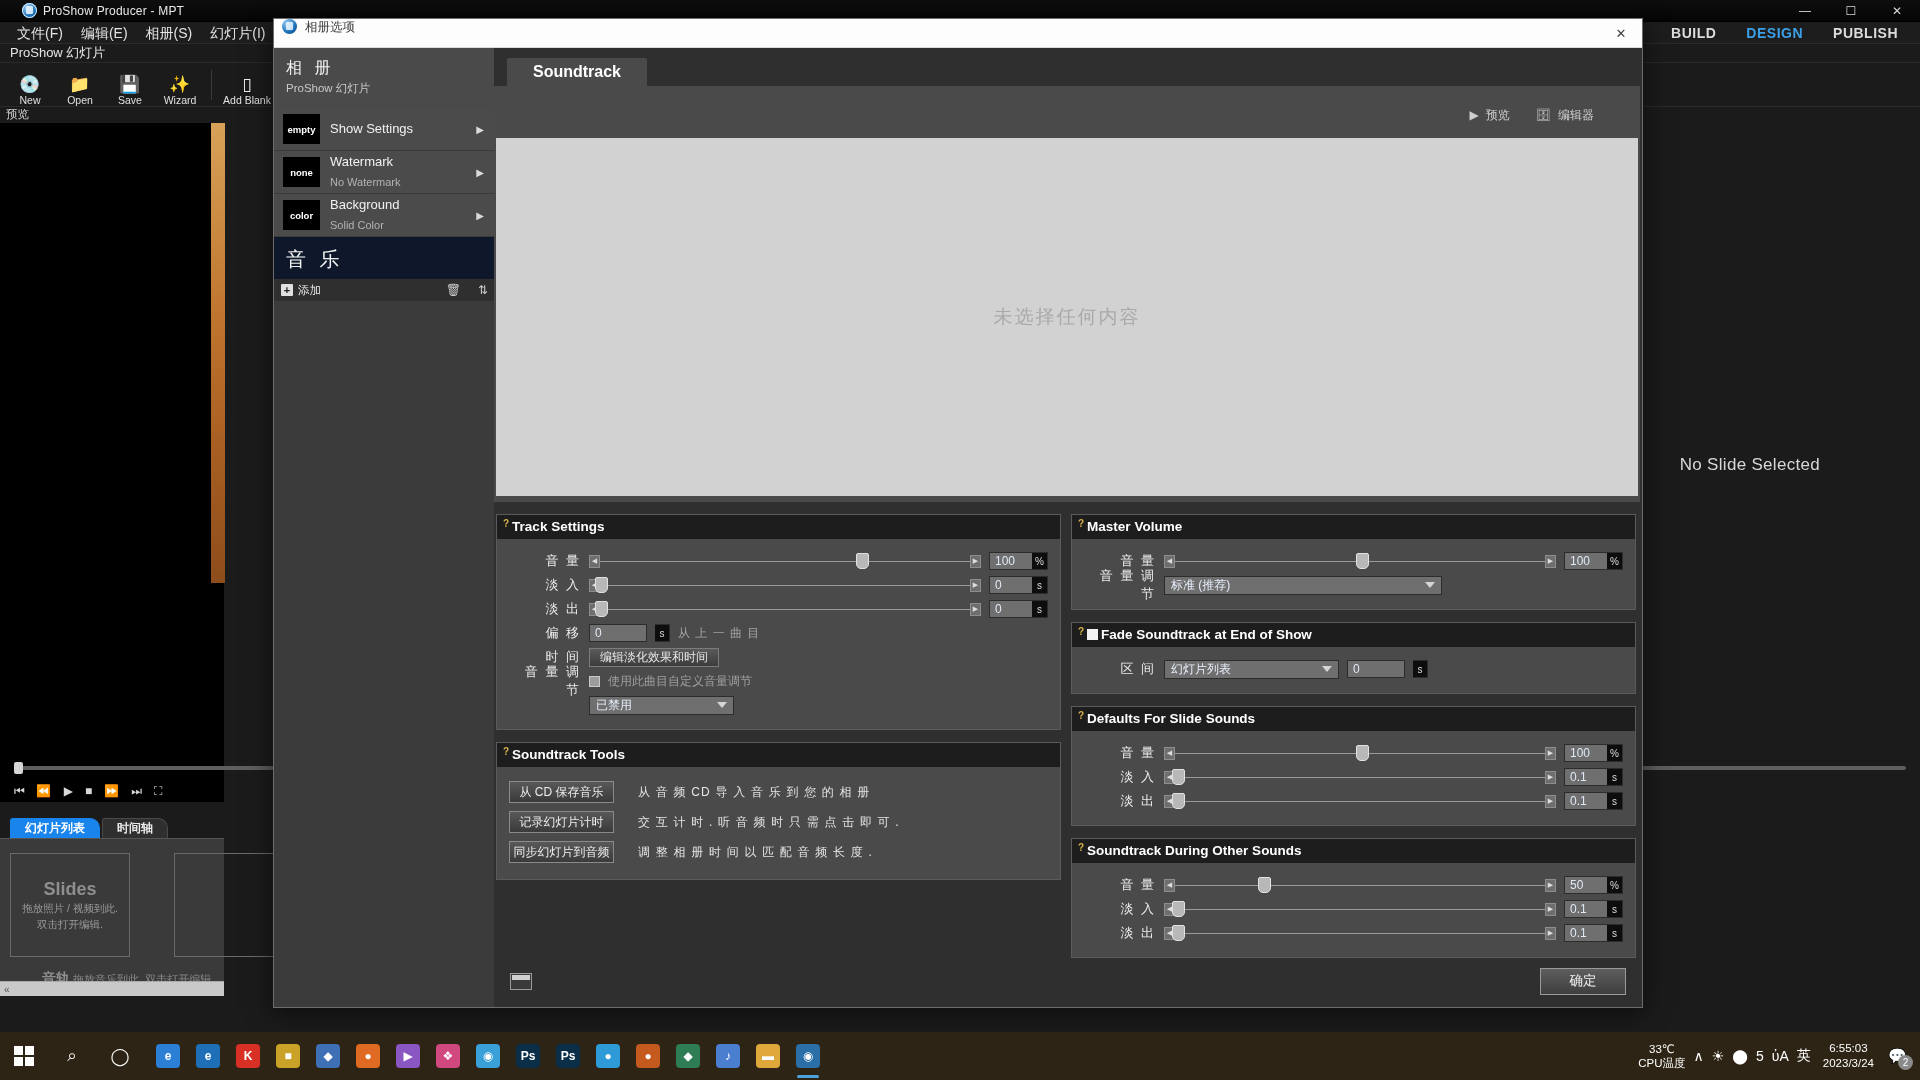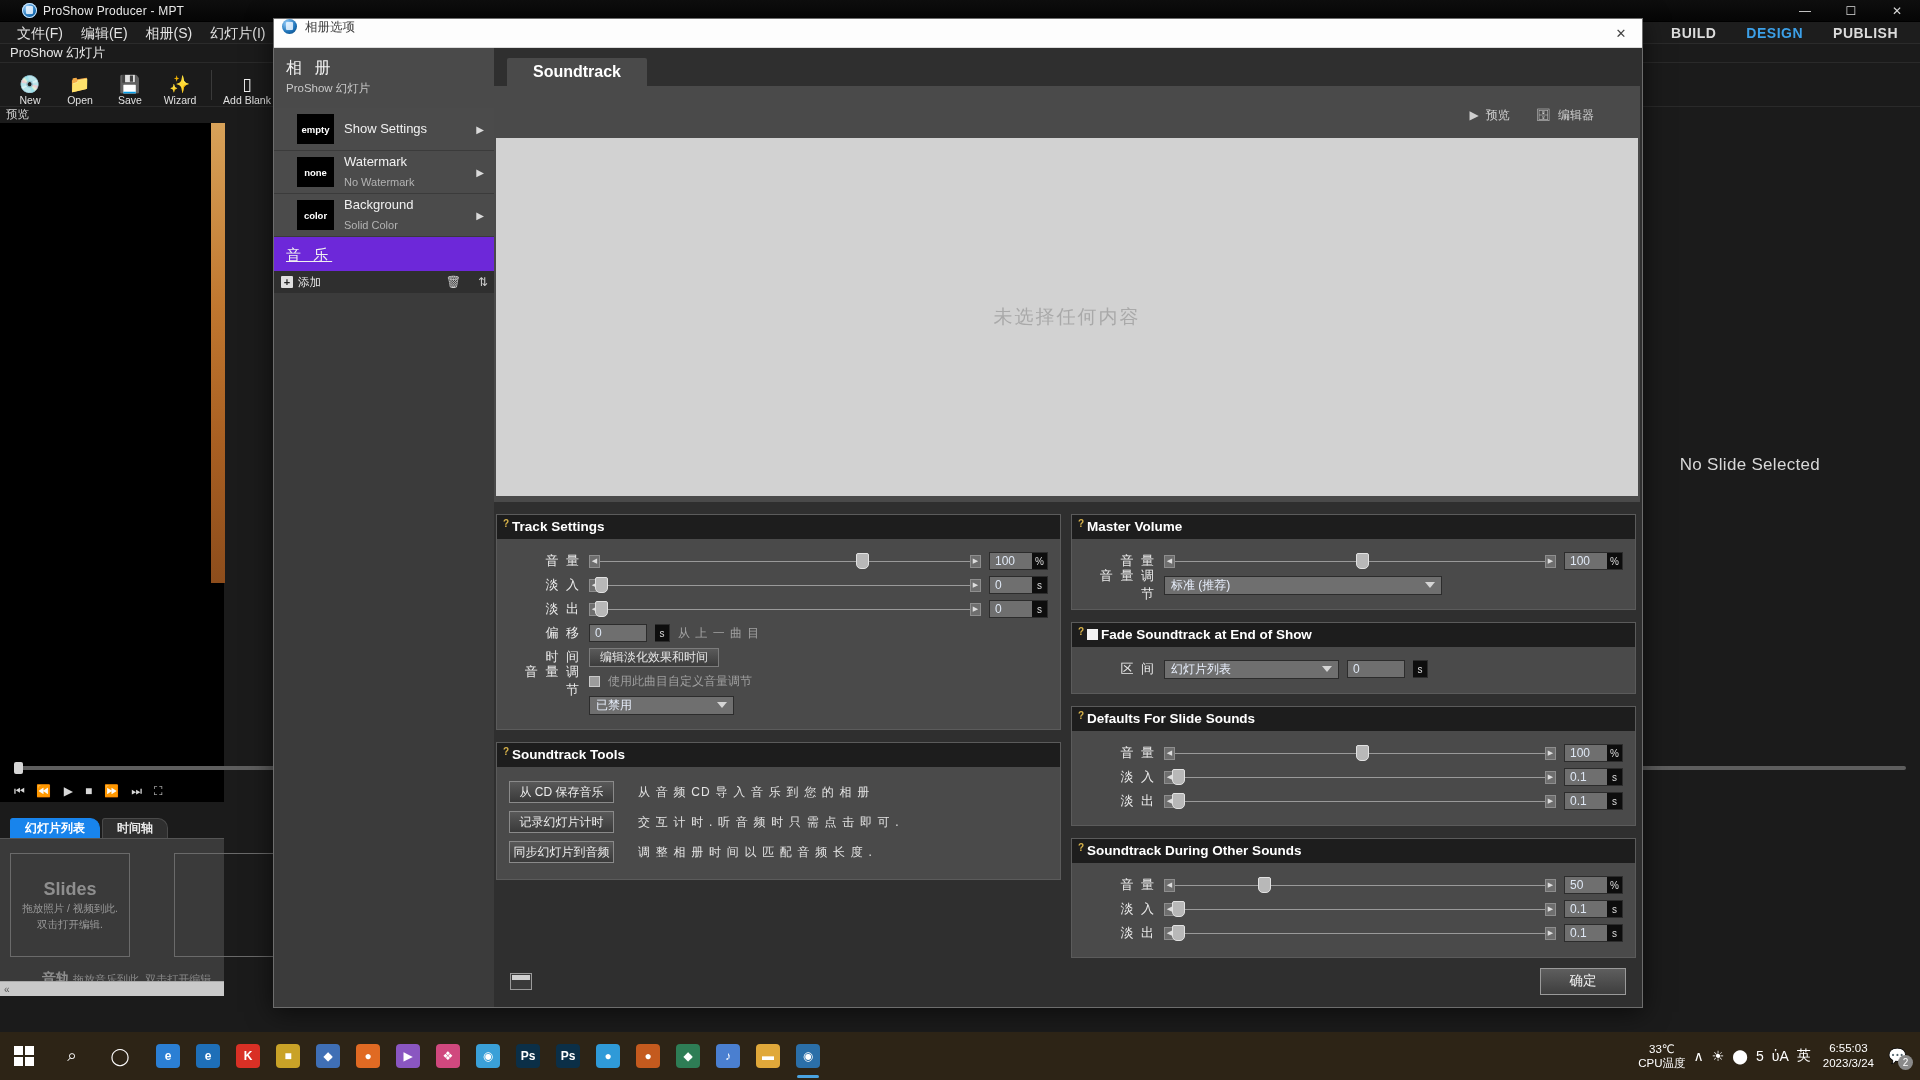--- a/index.html
+++ b/index.html
@@ -175,37 +175,36 @@
   .dlg-body { position:absolute; top:29px; left:0; right:0; bottom:0; display:flex; }
 
   
   .dlg-left { width: 220px; background:#3b3b3b; position:relative; }
   .left-head { padding: 10px 12px 12px 12px; background:#4a4a4a; }
   .left-head .h1 { color:#f2f2f2; font-size: 16px; letter-spacing: 4px; }
   .left-head .h2 { color:#c9c9c9; font-size: 11.5px; margin-top: 2px; }
 
   .nav-item {
     display:flex; align-items:center; gap: 10px; height: 43px;
-    background:#4b4b4b; border-bottom:1px solid #3b3b3b; padding-left: 23px;
+    background:#4b4b4b; border-bottom:1px solid #3b3b3b; padding-left: 9px;
     position:relative;
   }
   .nav-item .thumb {
     width: 37px; height: 30px; background:#000;
     display:flex; align-items:center; justify-content:center;
     color:#fff; font-size: 9.5px; font-weight: bold; flex:none;
   }
   .nav-item .lbl { color:#f1f1f1; font-size: 13px; line-height: 14px; }
   .nav-item .sub { color:#b3b3b3; font-size: 11px; line-height: 13px; margin-top:7px; }
   .nav-item .chev { position:absolute; right: 10px; color:#dadada; font-size: 10px; }
   .nav-item .nohdr { flex:1; }
 
   .left-sec-title {
-    padding: 9px 12px 6px 12px; color:#f0f0f0; font-size: 15px; letter-spacing: 4px;
-    background:#6d28d9;
-    text-decoration:underline;
+    padding: 9px 12px 6px 12px; color:#f0f0f0; font-size: 20px; letter-spacing: 4px;
+    background:#0f172a;
   }
   .addrow {
     height: 22px; background:#2f2f2f; display:flex; align-items:center;
     padding-left: 7px; gap:5px; color:#e8e8e8; font-size: 11.5px;
   }
   .plus {
     width:12px;height:12px;background:#e0e0e0;color:#222;font-size:11px;
     display:flex;align-items:center;justify-content:center;line-height:1;font-weight:bold;
     border-radius:1px;
   }

